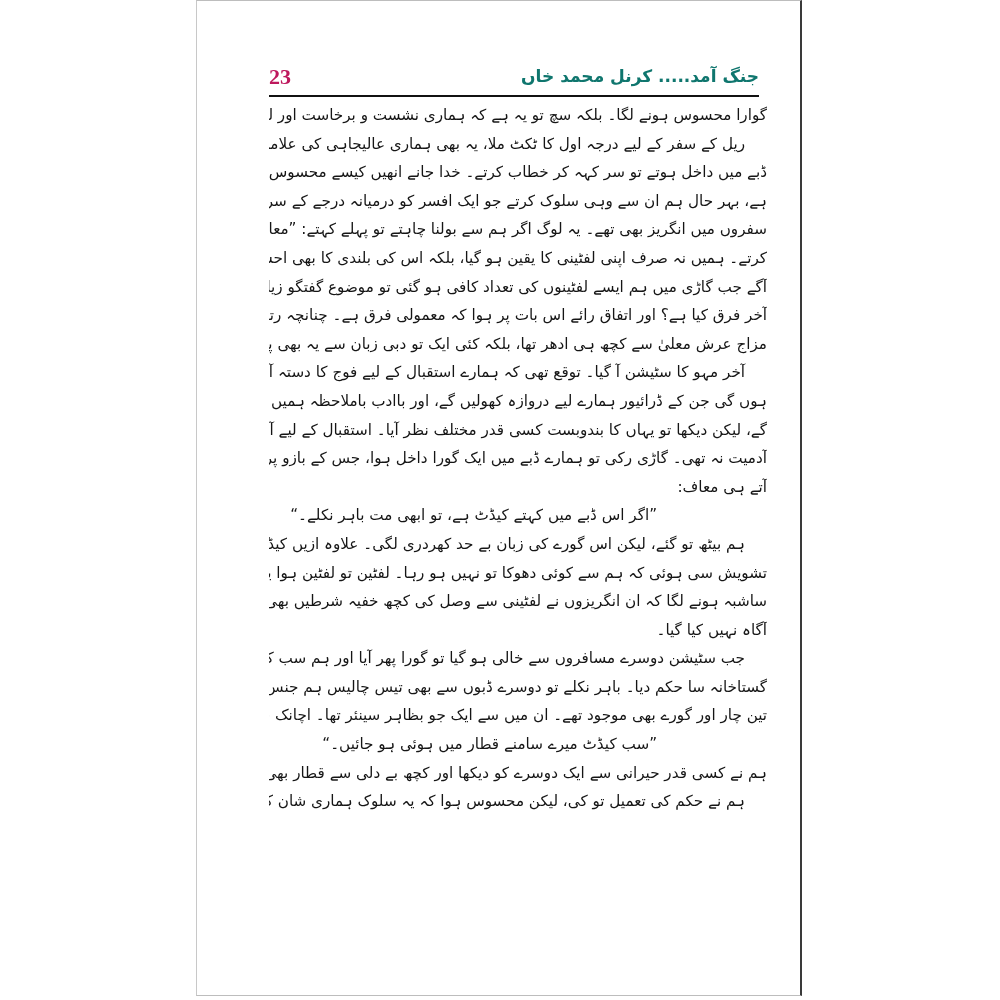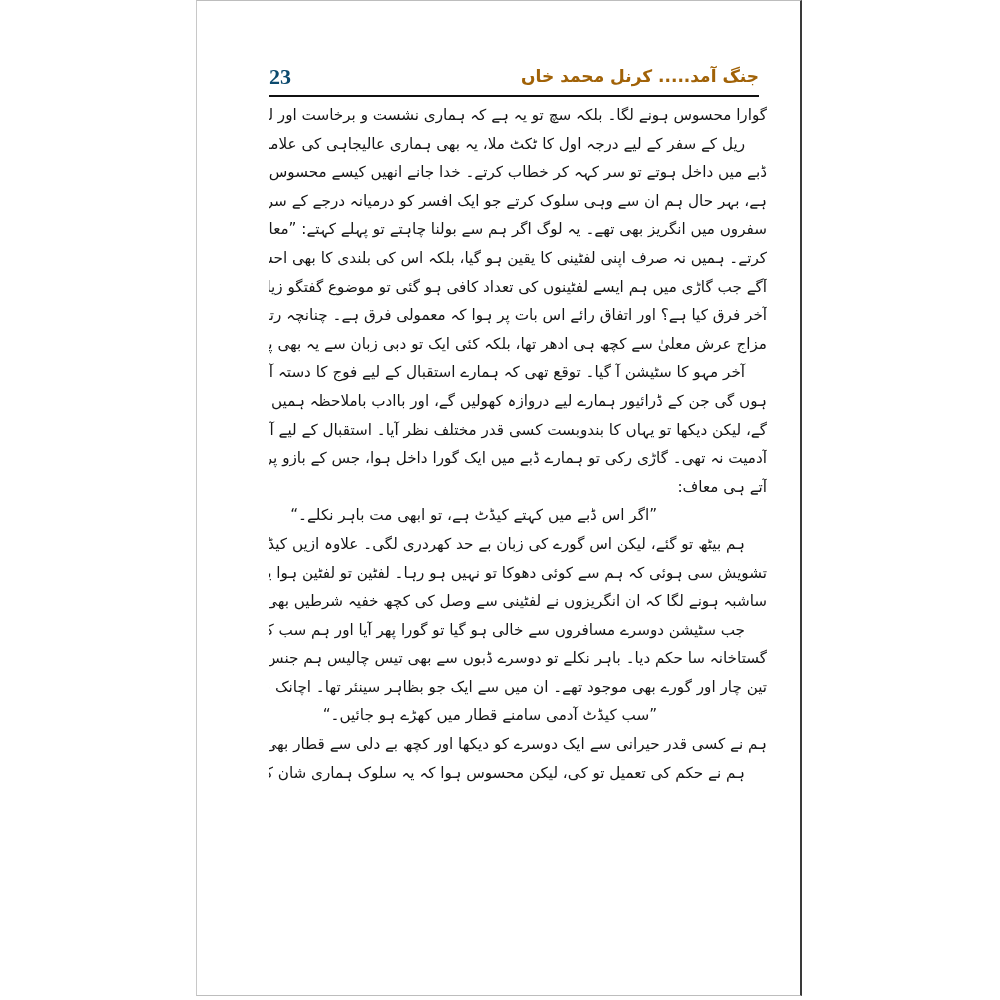--- a/index.html
+++ b/index.html
@@ -15,25 +15,25 @@
     border-top:1px solid #bdbdbd;
     border-bottom:1px solid #bdbdbd;
     box-sizing:border-box;
   }
   .header {
     position:absolute; left:72px; top:63px; width:490px; height:30px;
     direction:rtl;
   }
   .header .running-title {
     position:absolute; right:0; top:2px;
-    font-family:"DejaVu Sans", sans-serif; font-size:17px; font-weight:bold; color:#a16207;
+    font-family:"DejaVu Sans", sans-serif; font-size:17px; font-weight:bold; color:#0f766e;
   }
   .header .page-number {
     position:absolute; left:0; top:0;
-    font-family:"Liberation Serif", serif; font-size:22px; font-weight:bold; color:#0c4a6e; direction:ltr;
+    font-family:"Liberation Serif", serif; font-size:22px; font-weight:bold; color:#be185d; direction:ltr;
   }
   .header-rule {
     position:absolute; left:72px; top:94px; width:490px; height:2px; background:#111;
   }
   .body-text {
     position:absolute; left:72px; top:100px; width:498px;
     direction:rtl; text-align:justify;
     font-family:"DejaVu Sans", sans-serif; font-size:15.2px; line-height:28.6px; color:#151515;
   }
   .line { display:block; white-space:nowrap; overflow:hidden; text-align:justify; text-align-last:justify; height:28.6px; }
@@ -64,20 +64,21 @@
     <span class="line">مزاج عرش معلیٰ سے کچھ ہی ادھر تھا، بلکہ کئی ایک تو دبی زبان سے یہ بھی پوچھ رہے تھے کہ آخر ان تاریخ دانوں</span>
     <span class="line indent">آخر مہو کا سٹیشن آ گیا۔ توقع تھی کہ ہمارے استقبال کے لیے فوج کا دستہ آئے گا، بینڈ ہو گا، موٹریں</span>
     <span class="line">ہوں گی جن کے ڈرائیور ہمارے لیے دروازہ کھولیں گے، اور باادب باملاحظہ ہمیں اپنے بنگلوں تک پہنچا دیں</span>
     <span class="line">گے، لیکن دیکھا تو یہاں کا بندوبست کسی قدر مختلف نظر آیا۔ استقبال کے لیے آدمی تو تھے، لیکن ان میں ایسی وافر</span>
     <span class="line">آدمیت نہ تھی۔ گاڑی رکی تو ہمارے ڈبے میں ایک گورا داخل ہوا، جس کے بازو پر تین سفید دھجیاں لگی تھیں۔</span>
     <span class="line last">آتے ہی معاف:</span>
     <span class="line quote">”اگر اس ڈبے میں کہتے کیڈٹ ہے، تو ابھی مت باہر نکلے۔“</span>
     <span class="line indent">ہم بیٹھ تو گئے، لیکن اس گورے کی زبان بے حد کھردری لگی۔ علاوہ ازیں کیڈٹ کا لفظ سن کر کچھ</span>
     <span class="line">تشویش سی ہوئی کہ ہم سے کوئی دھوکا تو نہیں ہو رہا۔ لفٹین تو لفٹین ہوا یہ کیڈٹ کیا جنس ہے؟ چنانچہ ہمیں ذرا پختہ</span>
     <span class="line">ساشبہ ہونے لگا کہ ان انگریزوں نے لفٹینی سے وصل کی کچھ خفیہ شرطیں بھی ٹھہرا رکھی ہیں جن سے ہمیں پہلے</span>
+    <span class="line last">آگاہ نہیں کیا گیا۔</span>
     <span class="line indent">جب سٹیشن دوسرے مسافروں سے خالی ہو گیا تو گورا پھر آیا اور ہم سب کو گاڑی سے باہر نکلنے کا</span>
     <span class="line">گستاخانہ سا حکم دیا۔ باہر نکلے تو دوسرے ڈبوں سے بھی تیس چالیس ہم جنس حضرات نکلتے دکھائی دیے۔ سٹیشن پر</span>
     <span class="line last">تین چار اور گورے بھی موجود تھے۔ ان میں سے ایک جو بظاہر سینئر تھا۔ اچانک چلایا:</span>
-    <span class="line quote">”سب کیڈٹ آدمی سامنے قطار میں کھڑے ہو جائیں۔“</span>
+    <span class="line quote">”سب کیڈٹ میرے سامنے قطار میں ہوئی ہو جائیں۔“</span>
     <span class="line last">ہم نے کسی قدر حیرانی سے ایک دوسرے کو دیکھا اور کچھ بے دلی سے قطار بھی بنالی۔ گورا پھر چیخا:</span>
     <span class="line indent">ہم نے حکم کی تعمیل تو کی، لیکن محسوس ہوا کہ یہ سلوک ہماری شان کے شایان نہیں، آخر ہم رنگروٹ تو</span>
   </div>
 </div>
 
 </body></html>

